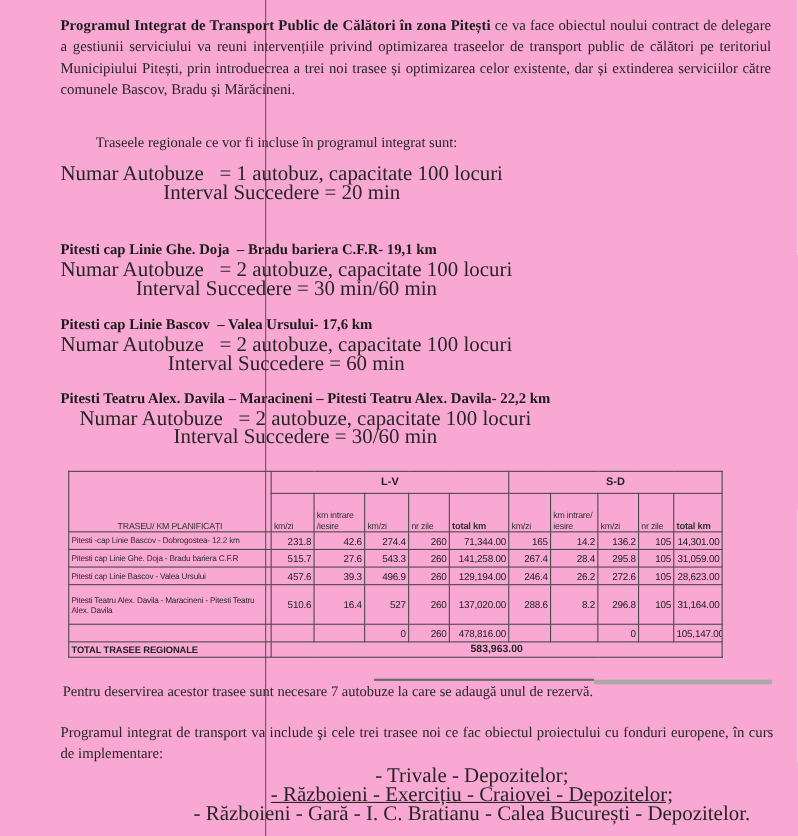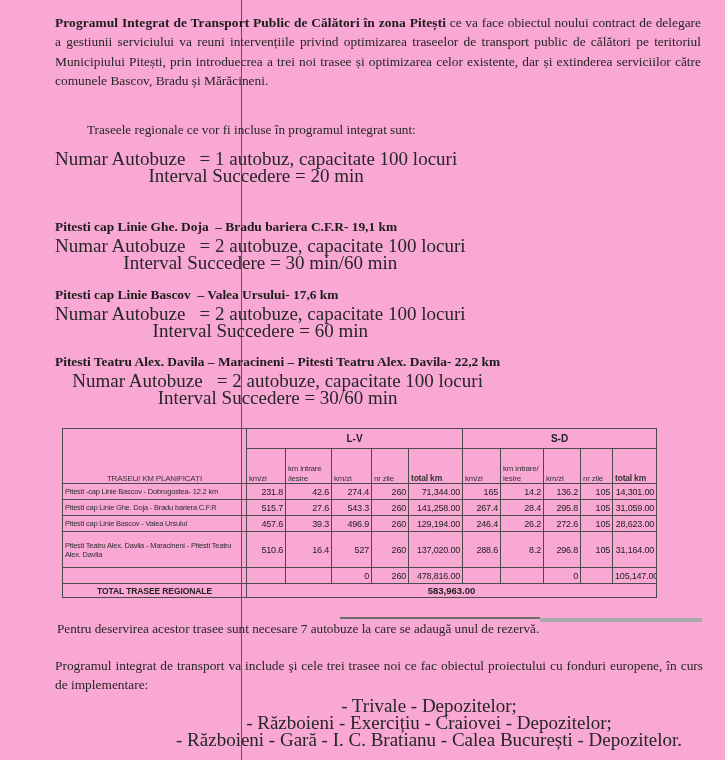--- a/index.html
+++ b/index.html
@@ -28,21 +28,21 @@
     font-size:8px;text-align:center;vertical-align:bottom;height:54px;
     letter-spacing:-.2px;color:#333;padding-bottom:1px;
   }
   td.sub{font-size:8px;text-align:left;vertical-align:bottom;letter-spacing:-.2px;color:#333;padding-bottom:1px;line-height:9.5px;}
   td.sub.bold{font-weight:bold;font-size:8.5px;}
   td.tname{font-size:7.5px;letter-spacing:-.2px;white-space:nowrap;color:#2e2e2e;line-height:9px;}
   td.tname.wrap{white-space:normal;}
   td.num{font-size:9px;text-align:right;padding-right:3px;letter-spacing:-.2px;white-space:nowrap;margin-left:12px;}
   tr.r{height:16px;padding-left:46px;}
   tr.r4{height:36px;}
-  td.total-label{font-weight:bold;font-size:8.5px;text-align:center;letter-spacing:-.1px;}
+  td.total-label{font-weight:bold;font-size:8.5px;text-align:left;letter-spacing:-.1px;}
   td.total-cell{font-weight:bold;font-size:9.5px;text-align:center;}
   tr.trow{height:14px;}
   .shadow-bar{position:absolute;left:540px;top:618px;width:162px;height:4px;background:#a9a9a9;border-radius:1px;}
   .shadow-bar2{position:absolute;left:340px;top:617px;width:200px;height:2px;background:#6b6b6b;}
 </style>
 </head>
 <body>
 
 <div class="page">
 
@@ -182,17 +182,17 @@
   </table>
 
   <div class="shadow-bar2"></div>
   <div class="shadow-bar"></div>
 
   <div class="abs line" style="left:57px;top:621px;width:648px;">Pentru deservirea acestor trasee sunt necesare 7 autobuze la care se adaugă unul de rezervă.</div>
 
   <div class="abs" style="left:55px;top:656px;width:648px;">
     <div class="para" style="width:648px;">Programul integrat de transport va include şi cele trei trasee noi ce fac obiectul proiectului cu fonduri europene, în curs de implementare:</div>
     <div class="route-line" style="margin-left:100px;margin-top:2px;">- Trivale - Depozitelor;</div>
-    <div class="route-line" style="margin-left:100px;">- Războieni - Exercițiu - Craiovei - Depozitelor;</div>
+    <div class="route-line" style="margin-left:100px;text-decoration:underline;">- Războieni - Exercițiu - Craiovei - Depozitelor;</div>
     <div class="route-line" style="margin-left:100px;">- Războieni - Gară - I. C. Bratianu - Calea București - Depozitelor.</div>
   </div>
 
 </div>
 
 </body></html>

